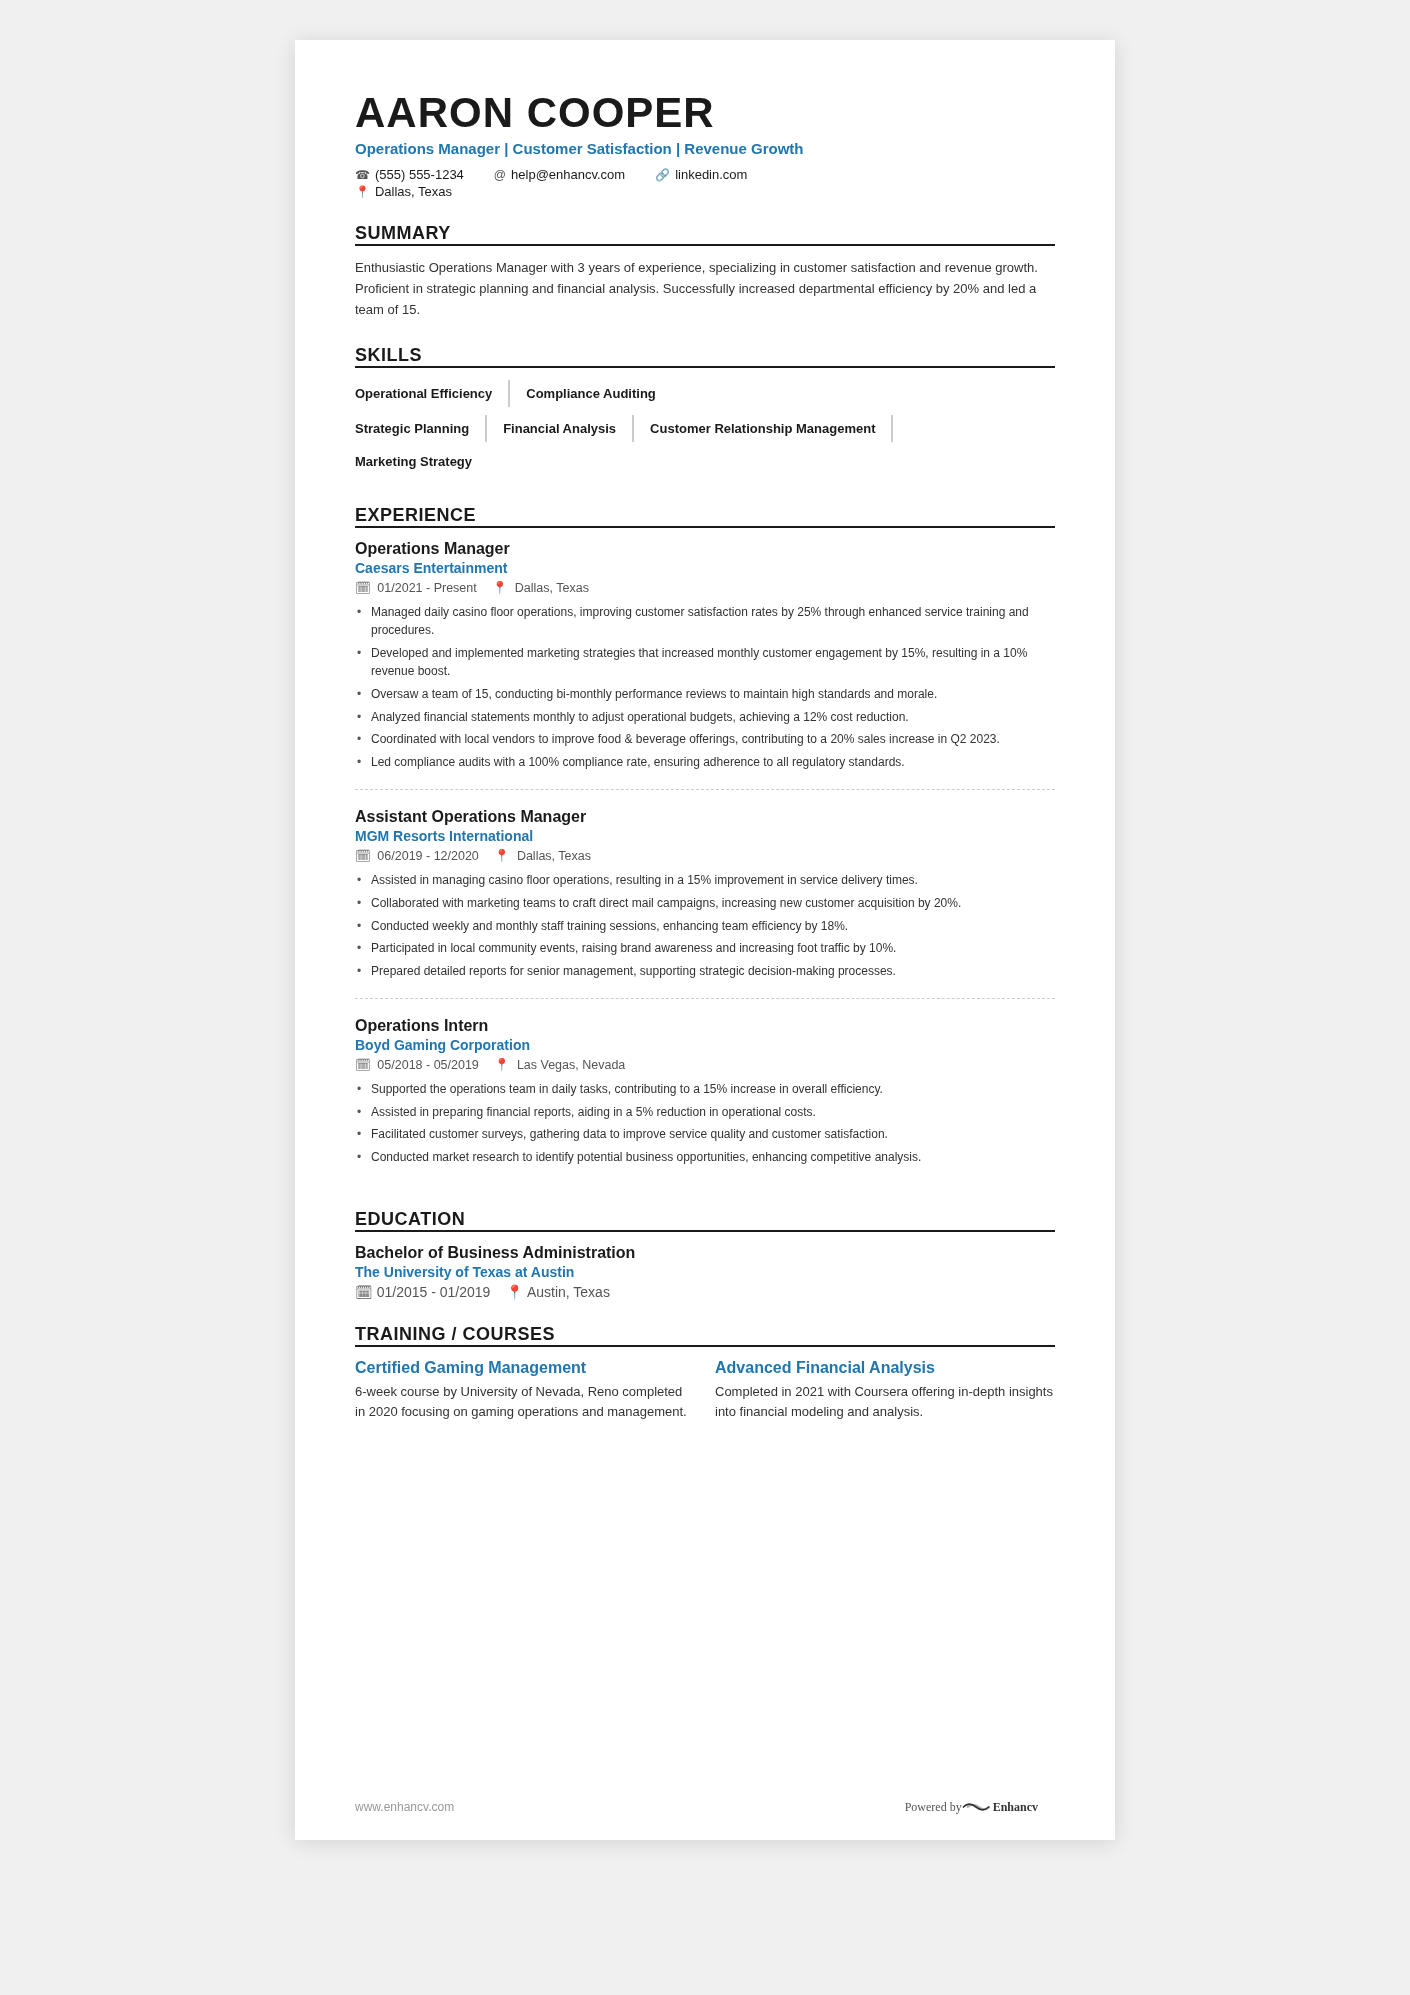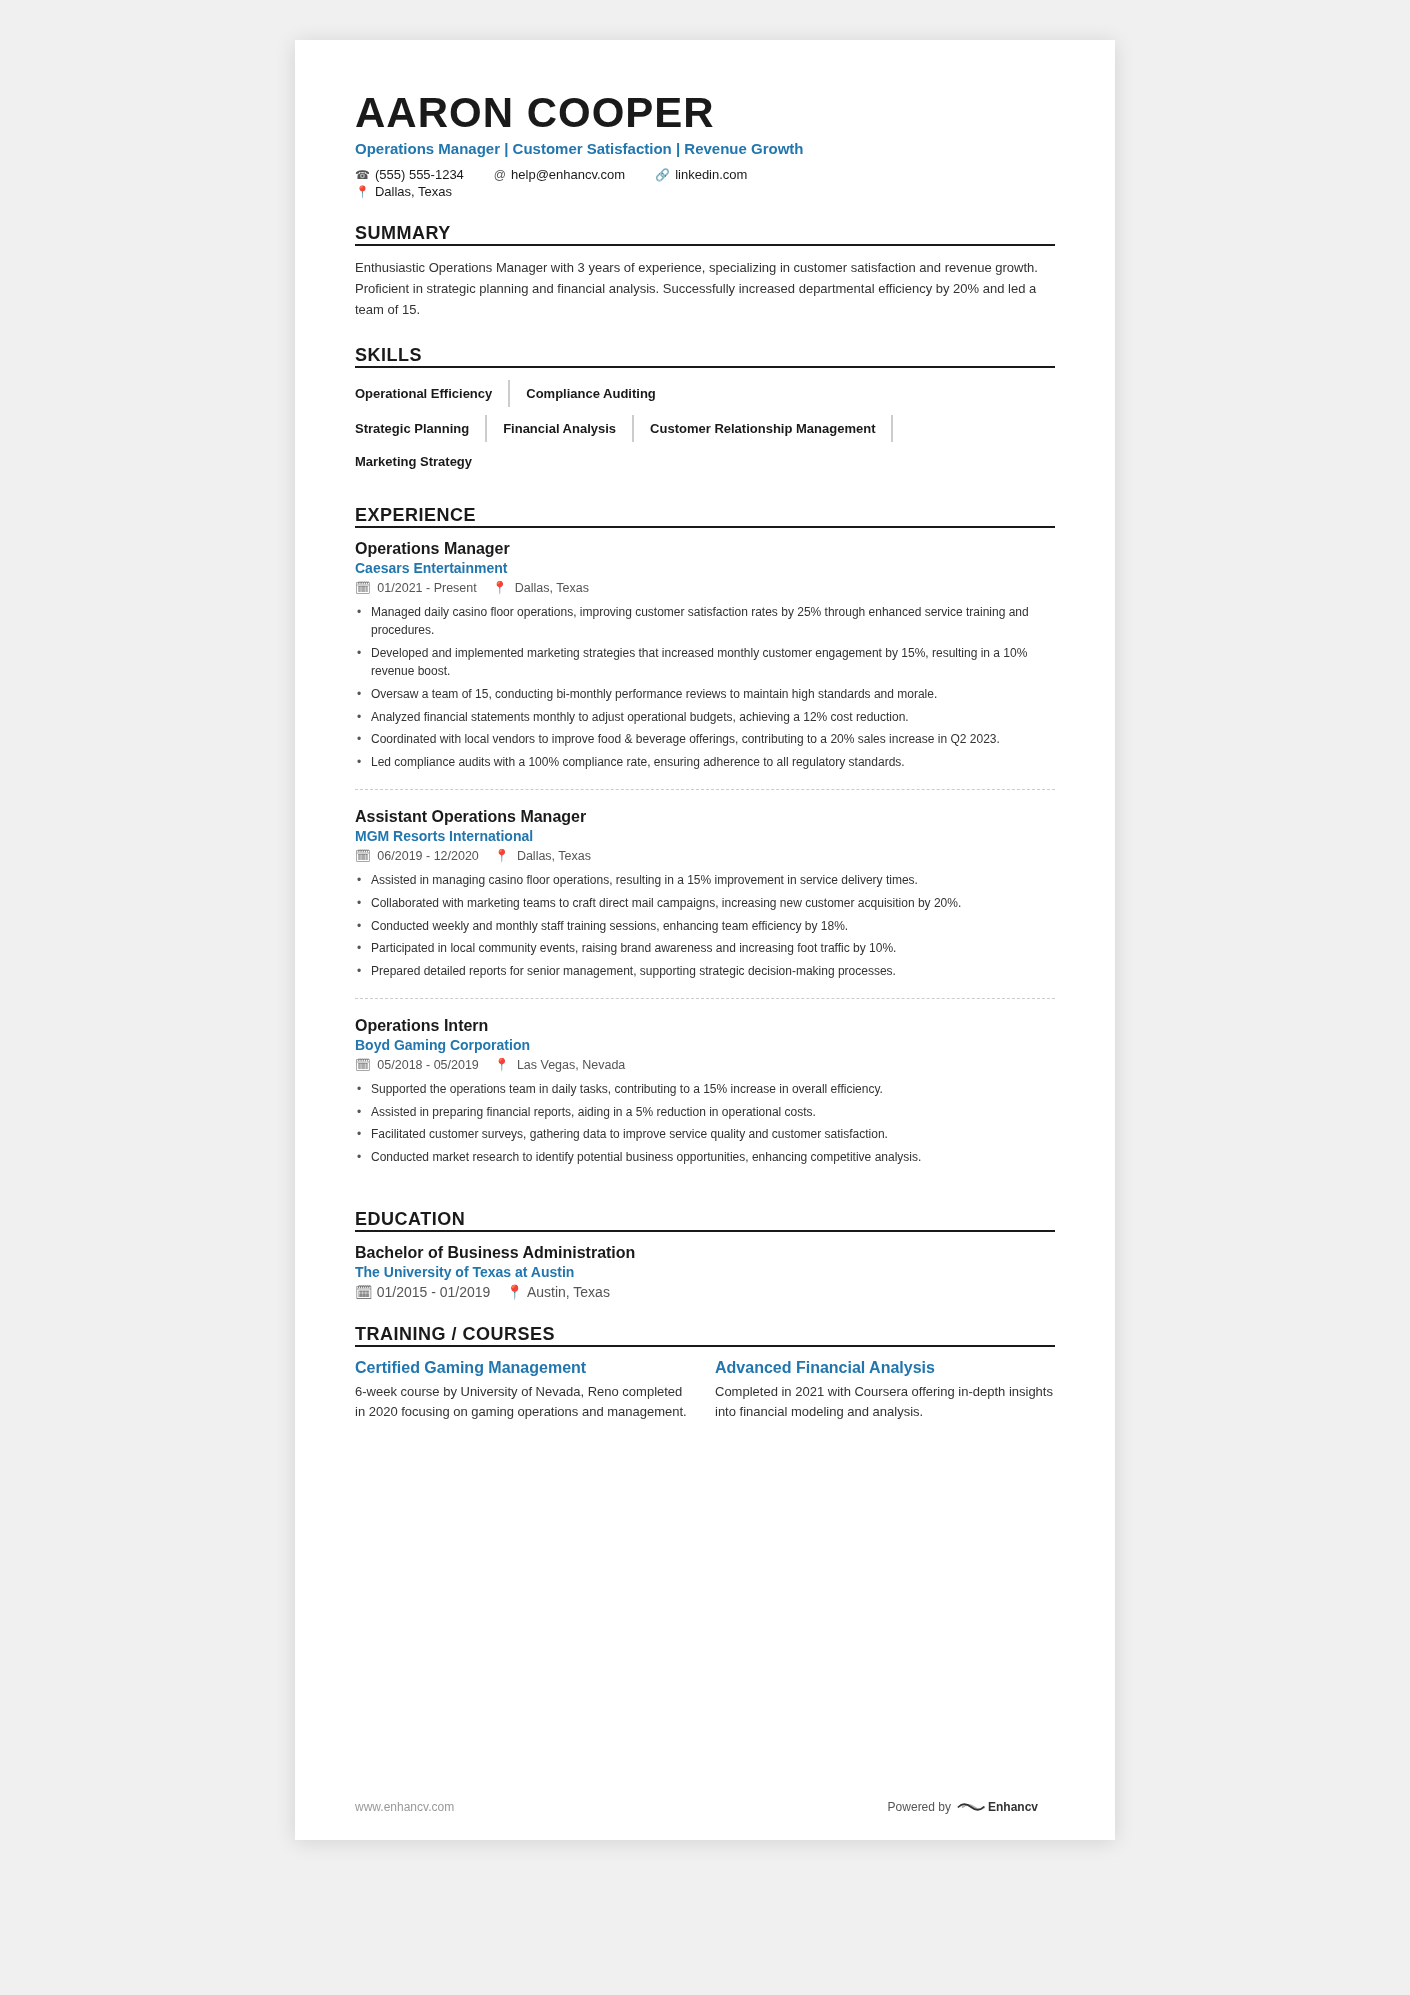--- a/index.html
+++ b/index.html
@@ -189,23 +189,23 @@
       right: 77px;
       display: flex;
       justify-content: space-between;
       align-items: center;
       font-size: 12px;
       color: #999;
     }
     .footer-logo {
       display: flex;
       align-items: center;
-      gap: 6px;
       font-size: 12px;
       color: #555;
+      font-family: Liberation Serif, serif;
     }
     .enhancv-logo {
       display: inline-flex;
       align-items: center;
       gap: 3px;
     }
     .enhancv-logo svg {
       width: 28px;
       height: 18px;
     }

